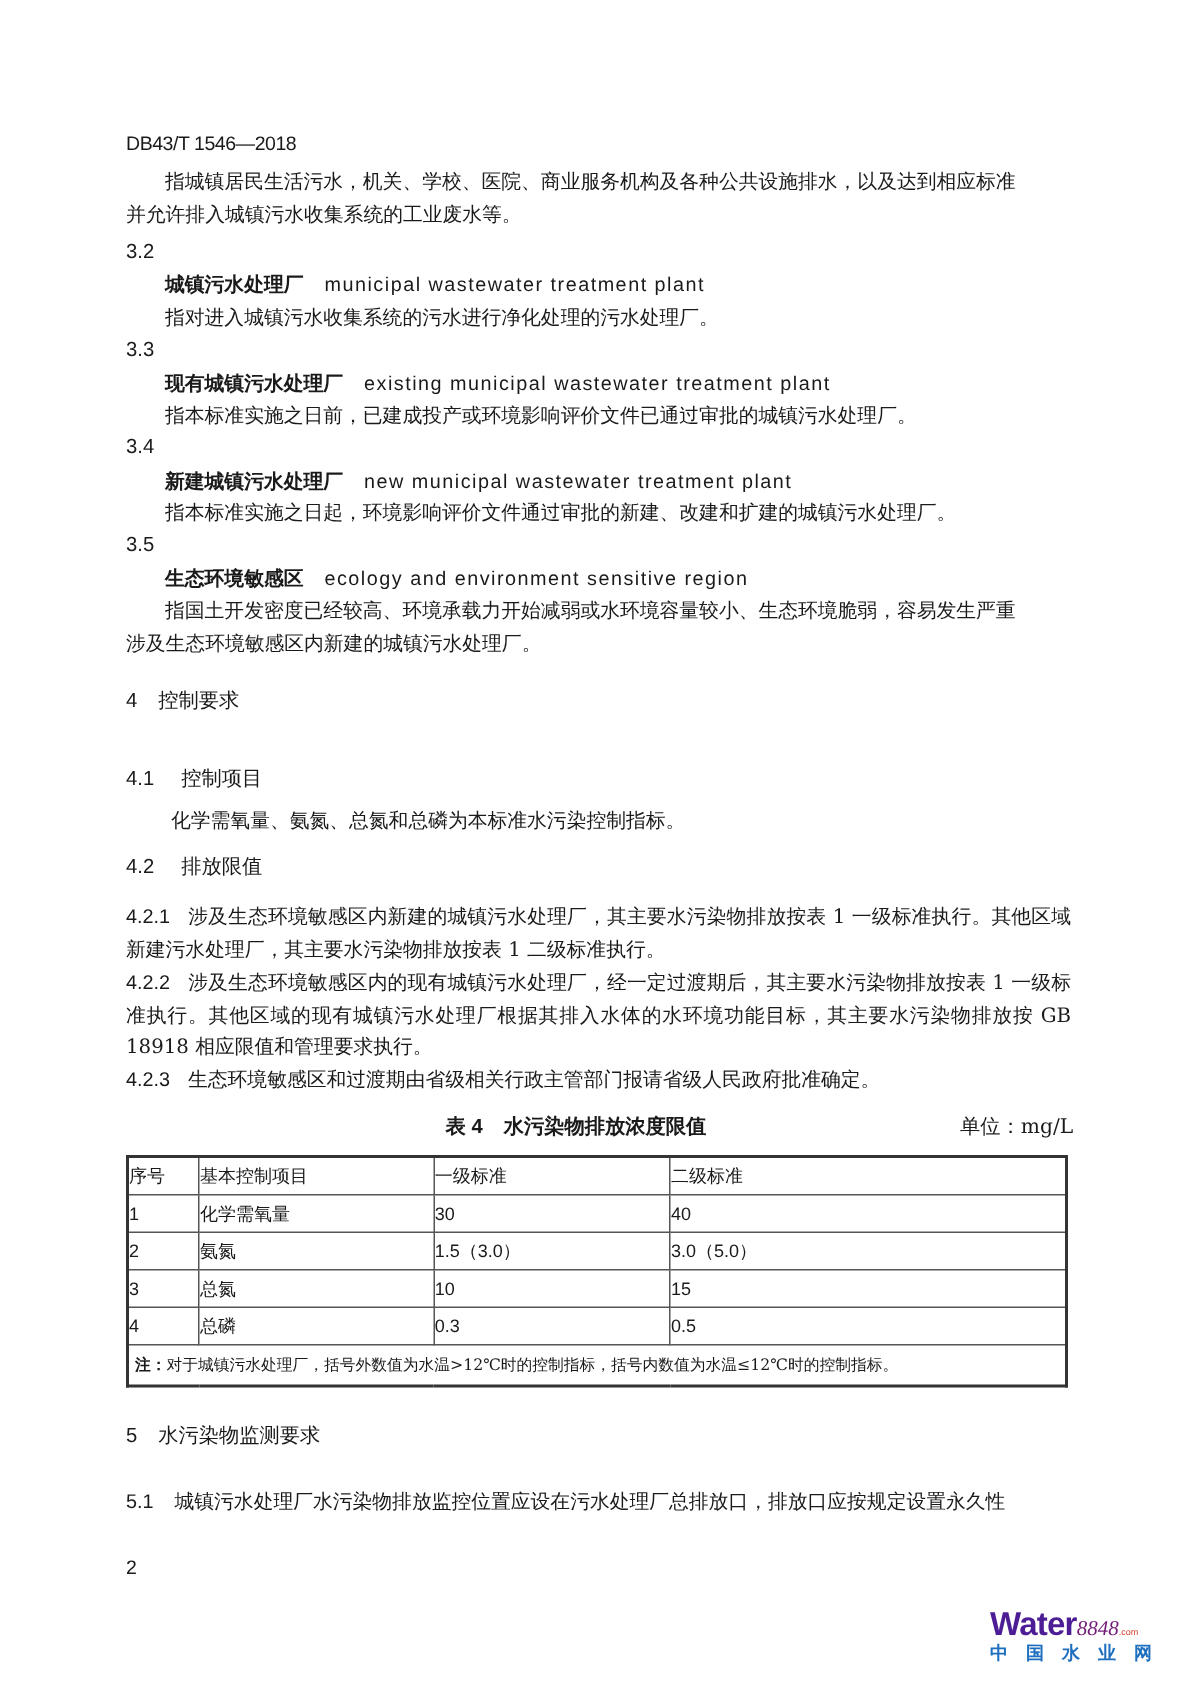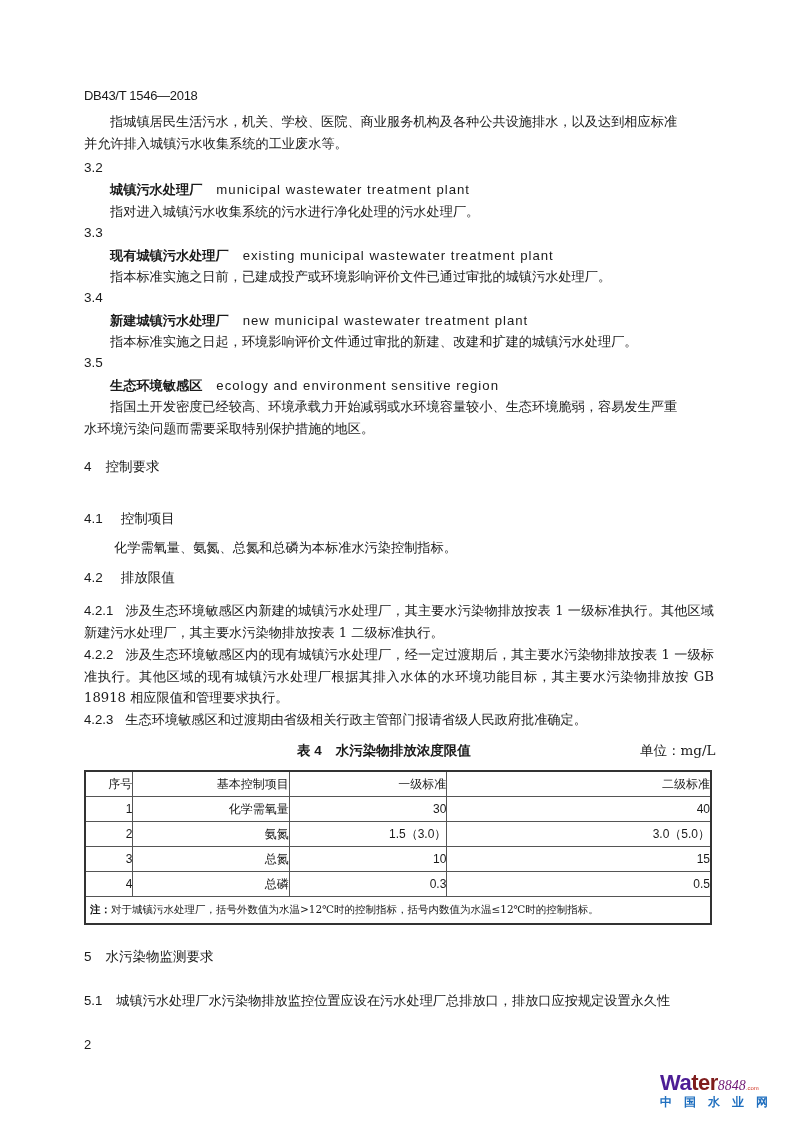--- a/index.html
+++ b/index.html
@@ -22,21 +22,21 @@
     .h2 .t { margin-left: 18px; }
     .clause { left: 84px; width: 630px; font-size: 13.2px; line-height: 21.5px; white-space: normal; text-align: justify; }
     .clause .cn { font-family: "Liberation Sans", sans-serif; margin-right: 12px; }
     .caption { font-size: 13.5px; }
     table.t1 {
       position: absolute; left: 84px; top: 770px; width: 628px;
       border-collapse: collapse; font-size: 12px;
       border: 2px solid #333;
     }
     table.t1 td, table.t1 th {
-      border: 1px solid #555; text-align: right; height: 24px; padding: 0;
+      border: 1px solid #555; text-align: left; height: 24px; padding: 0;
       font-weight: normal;
     }
     table.t1 td.note { text-align: left; font-size: 10.5px; padding-left: 4px; height: 26px; }
     .note b { font-weight: bold; }
     .pageno { left: 84px; top: 1037px; font-size: 13px; }
     .logo { left: 660px; top: 1070px; }
     .logo .w1 { font-family: "Liberation Sans", sans-serif; font-weight: bold; font-size: 22px; letter-spacing: -0.5px; }
     .logo .w8848 { font-family: Liberation Serif, serif; font-style: italic; font-size: 14px; color: #701a75; }
     .logo .com { font-size: 6px; color: #d23a2a; font-family: "Liberation Sans", sans-serif; }
     .logo .cn { font-family: "DejaVu Sans", sans-serif; font-weight: bold; font-size: 12px; color: #1f6fbf; letter-spacing: 12px; margin-top: -2px; }
@@ -65,21 +65,21 @@
 <div class="abs term" style="top:312px;">
   <span class="sans" style="font-weight:bold;">新建城镇污水处理厂</span><span class="en">new municipal wastewater treatment plant</span>
 </div>
 <div class="abs def" style="top:333px;">指本标准实施之日起，环境影响评价文件通过审批的新建、改建和扩建的城镇污水处理厂。</div>
 
 <div class="abs sans num" style="top:355px;">3.5</div>
 <div class="abs term" style="top:377px;">
   <span class="sans" style="font-weight:bold;">生态环境敏感区</span><span class="en">ecology and environment sensitive region</span>
 </div>
 <div class="abs def" style="top:398px;">指国土开发密度已经较高、环境承载力开始减弱或水环境容量较小、生态环境脆弱，容易发生严重</div>
-<div class="abs def" style="left:84px; top:420px;">水环境污染问题而需要采取特别保护措施的地区。</div>
+<div class="abs def" style="left:84px; top:420px;">涉及生态环境敏感区内新建的城镇污水处理厂。</div>
 
 <div class="abs sans h1" style="top:458px;">
   <span>4</span><span class="t">控制要求</span>
 </div>
 
 <div class="abs sans h1 h2" style="top:510px;">
   <span>4.1</span><span class="t">控制项目</span>
 </div>
 <div class="abs p" style="left:114px; top:537px;">化学需氧量、氨氮、总氮和总磷为本标准水污染控制指标。</div>
 
@@ -152,16 +152,16 @@
   <span>5</span><span class="t">水污染物监测要求</span>
 </div>
 <div class="abs p" style="left:84px; top:990px;">
   <span class="sans" style="margin-right:14px;">5.1</span><span>城镇污水处理厂水污染物排放监控位置应设在污水处理厂总排放口，排放口应按规定设置永久性</span>
 </div>
 
 <div class="abs sans pageno">2</div>
 
 <div class="abs logo">
   <div style="white-space:nowrap;">
-    <span class="w1" style="color:#4c1d95;">Wa</span><span class="w1" style="color:#7f1d1d;">ter</span><span class="w8848">8848</span><span class="com">.com</span>
+    <span class="w1" style="color:#4c1d95;">Wa</span><span class="w1" style="color:#4c1d95;">ter</span><span class="w8848">8848</span><span class="com">.com</span>
   </div>
   <div class="cn">中国水业网</div>
 </div>
 
 </body></html>

